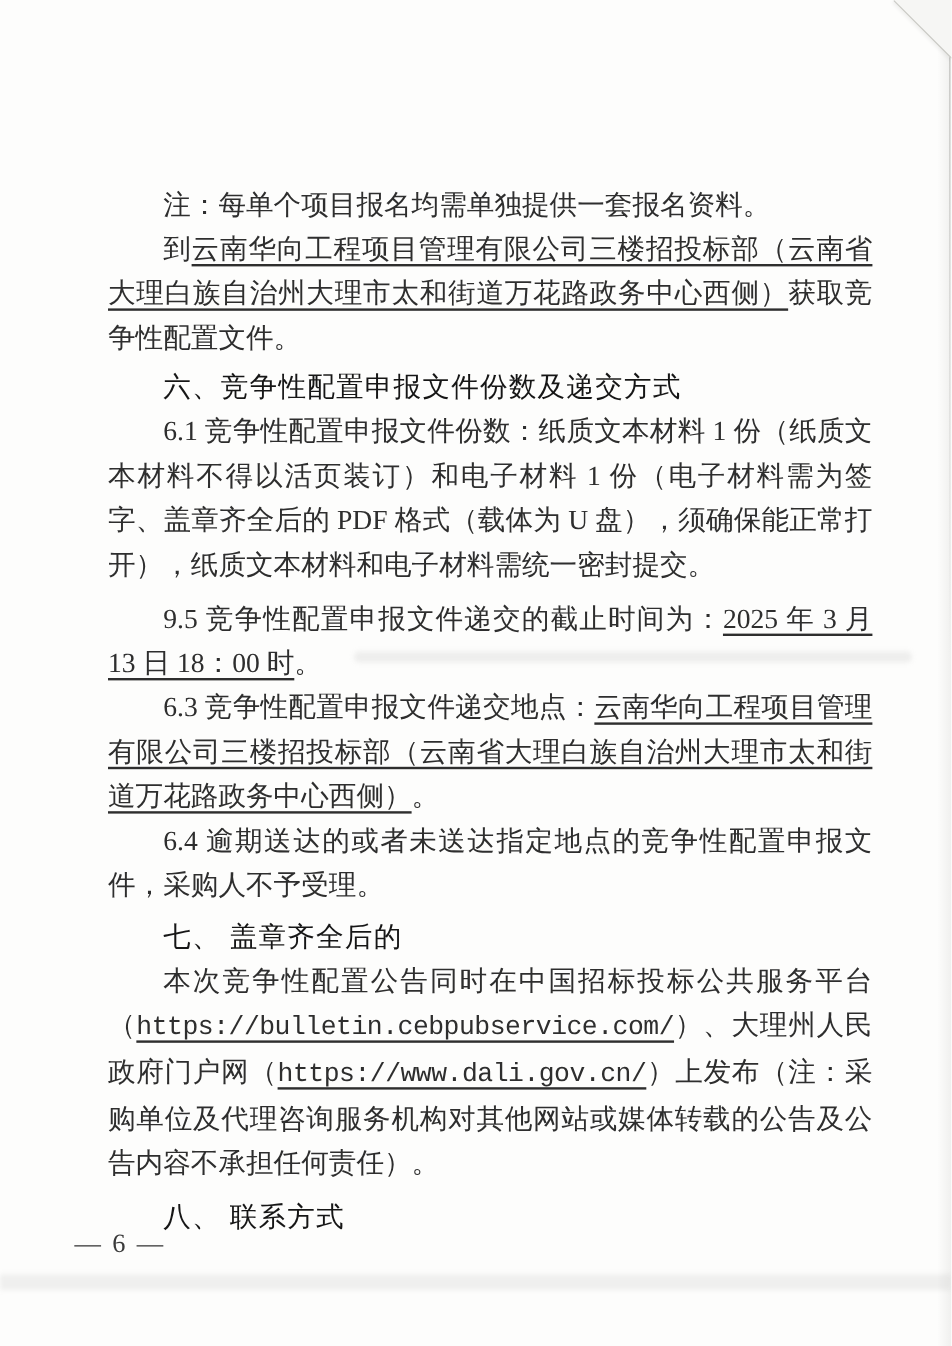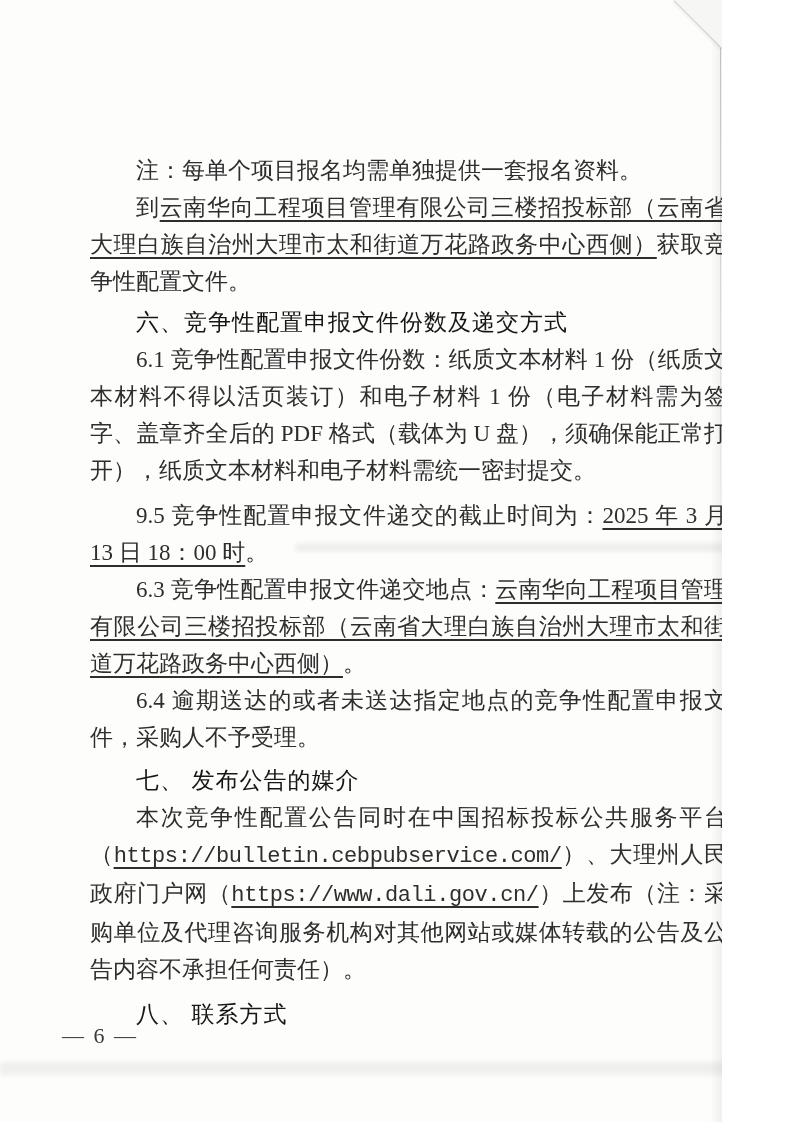--- a/index.html
+++ b/index.html
@@ -2,21 +2,21 @@
 <html><head>
 <meta charset="utf-8">
 <style>
   html, body {
     margin: 0;
     padding: 0;
     background: #ffffff;
   }
   .page {
     position: relative;
-    width: 722px;
+    width: 793px;
     height: 1122px;
     background: #fdfdfc;
     overflow: hidden;
     font-family: "Liberation Serif", "DejaVu Serif", serif;
   }
   
   .right-edge {
     position: absolute;
     top: 0;
     right: 0;
@@ -140,21 +140,21 @@
     <h2 class="h6-gap">六、竞争性配置申报文件份数及递交方式</h2>
 
     <p>6.1 竞争性配置申报文件份数：纸质文本材料 1 份（纸质文本材料不得以活页装订）和电子材料 1 份（电子材料需为签字、盖章齐全后的 PDF 格式（载体为 U 盘），须确保能正常打开），纸质文本材料和电子材料需统一密封提交。</p>
 
     <p class="p62-gap"><span>9.5 竞争性配置申报文件递交的截止时间为：</span><span class="u">2025 年 3 月 13 日 18：00 时</span><span>。</span></p>
 
     <p><span>6.3 竞争性配置申报文件递交地点：</span><span class="u">云南华向工程项目管理有限公司三楼招投标部（云南省大理白族自治州大理市太和街道万花路政务中心西侧）</span><span>。</span></p>
 
     <p>6.4 逾期送达的或者未送达指定地点的竞争性配置申报文件，采购人不予受理。</p>
 
-    <h2 class="h7-gap">七、 发布公告的媒介</h2>
+    <h2 class="h7-gap">七、 盖章齐全后的</h2>
 
     <p><span>本次竞争性配置公告同时在中国招标投标公共服务平台（</span><span class="url">https://bulletin.cebpubservice.com/</span><span>）、大理州人民政府门户网（</span><span class="url">https://www.dali.gov.cn/</span><span>）上发布（注：采购单位及代理咨询服务机构对其他网站或媒体转载的公告及公告内容不承担任何责任）。</span></p>
 
     <h2 class="h8-gap">八、 联系方式</h2>
 
   </div>
 
   <div class="pagenum">— 6 —</div>
 
 </div>

